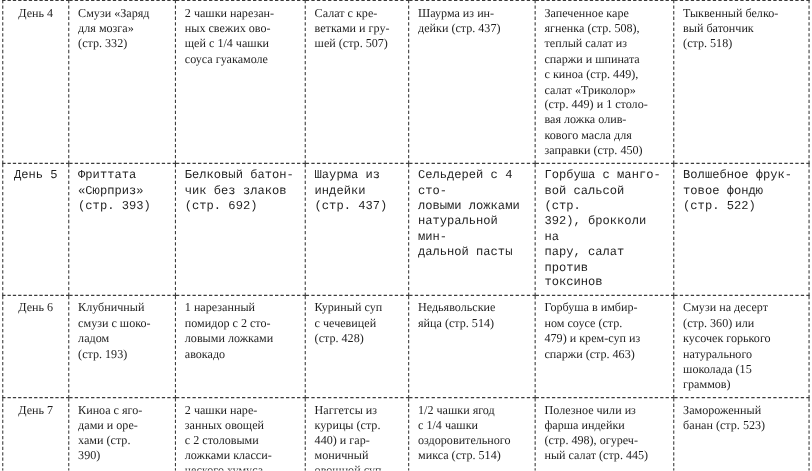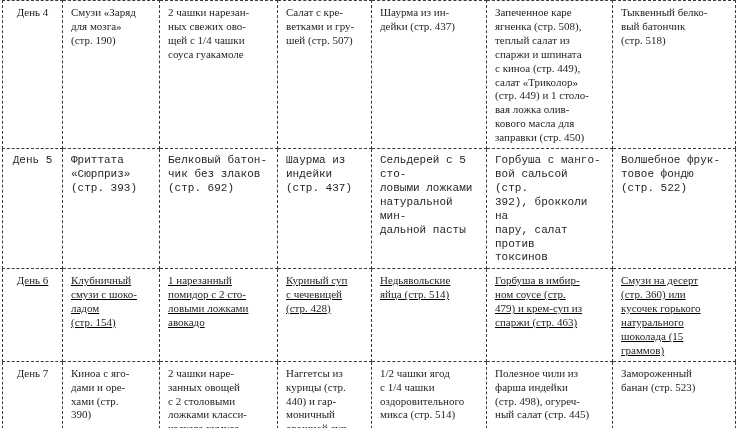--- a/index.html
+++ b/index.html
@@ -31,21 +31,21 @@
     word-wrap: break-word;
   }
   table.meal-table td.day {
     text-align: center;
     padding-left: 2px;
     padding-right: 2px;
     white-space: nowrap;
   }
   tr.r0 { height: 142px; }
   tr.r1 { height: 85px; font-family: Liberation Mono, monospace; }
-  tr.r2 { height: 91px; text-decoration: underline; }
+  tr.r2 { height: 91px; }
   tr.r3 { height: 104px; }
 </style>
 </head>
 <body>
 
 <div class="page">
   <table class="meal-table">
     <colgroup>
       <col style="width:60px">
       <col style="width:97px">
@@ -53,21 +53,21 @@
       <col style="width:94px">
       <col style="width:115px">
       <col style="width:126px">
       <col style="width:123px">
     </colgroup>
     <tbody>
       <tr class="r0">
         <td class="day">День 4</td>
         <td>Смузи «Заряд
 для мозга»
-(стр. 190)</td>
+(стр. 332)</td>
         <td>2 чашки нарезан-
 ных свежих ово-
 щей с 1/4 чашки
 соуса гуакамоле</td>
         <td>Салат с кре-
 ветками и гру-
 шей (стр. 507)</td>
         <td>Шаурма из ин-
 дейки (стр. 437)</td>
         <td>Запеченное каре
@@ -88,39 +88,39 @@
         <td class="day">День 5</td>
         <td>Фриттата
 «Сюрприз»
 (стр. 393)</td>
         <td>Белковый батон-
 чик без злаков
 (стр. 692)</td>
         <td>Шаурма из
 индейки
 (стр. 437)</td>
-        <td>Сельдерей с 5 сто-
+        <td>Сельдерей с 4 сто-
 ловыми ложками
 натуральной мин-
 дальной пасты</td>
         <td>Горбуша с манго-
 вой сальсой (стр.
 392), брокколи на
 пару, салат против
 токсинов</td>
         <td>Волшебное фрук-
 товое фондю
 (стр. 522)</td>
       </tr>
       <tr class="r2">
         <td class="day">День 6</td>
         <td>Клубничный
 смузи с шоко-
 ладом
-(стр. 154)</td>
+(стр. 193)</td>
         <td>1 нарезанный
 помидор с 2 сто-
 ловыми ложками
 авокадо</td>
         <td>Куриный суп
 с чечевицей
 (стр. 428)</td>
         <td>Недьявольские
 яйца (стр. 514)</td>
         <td>Горбуша в имбир-

